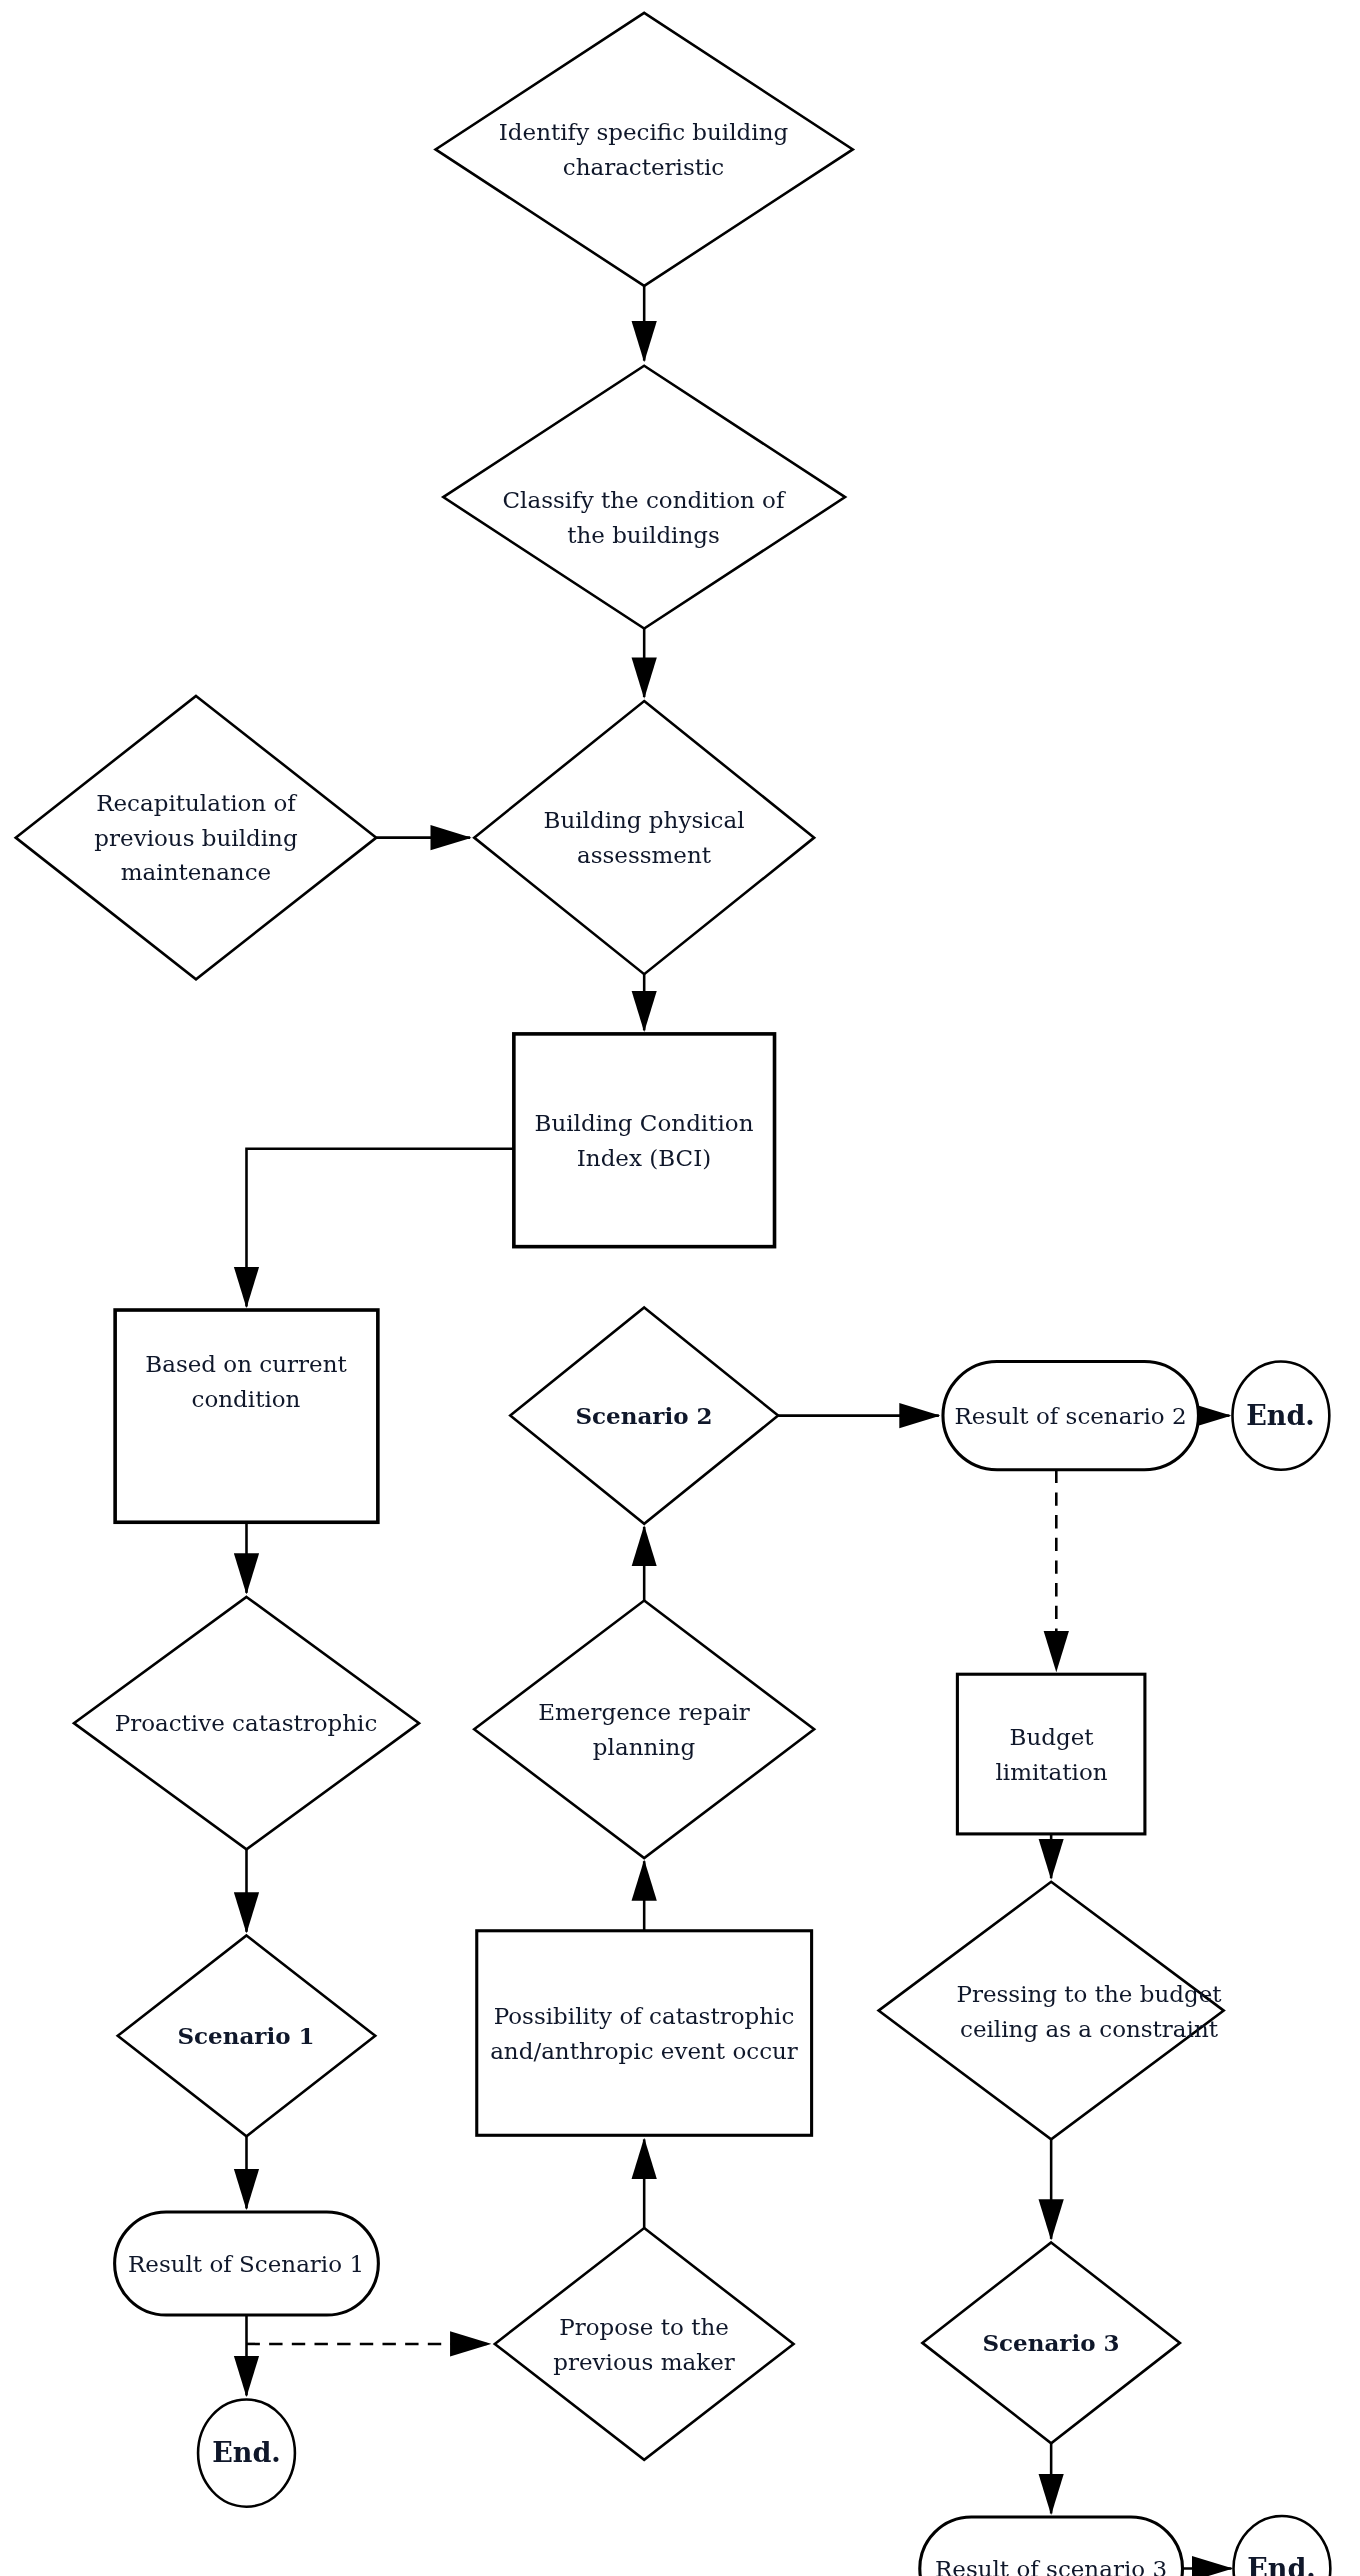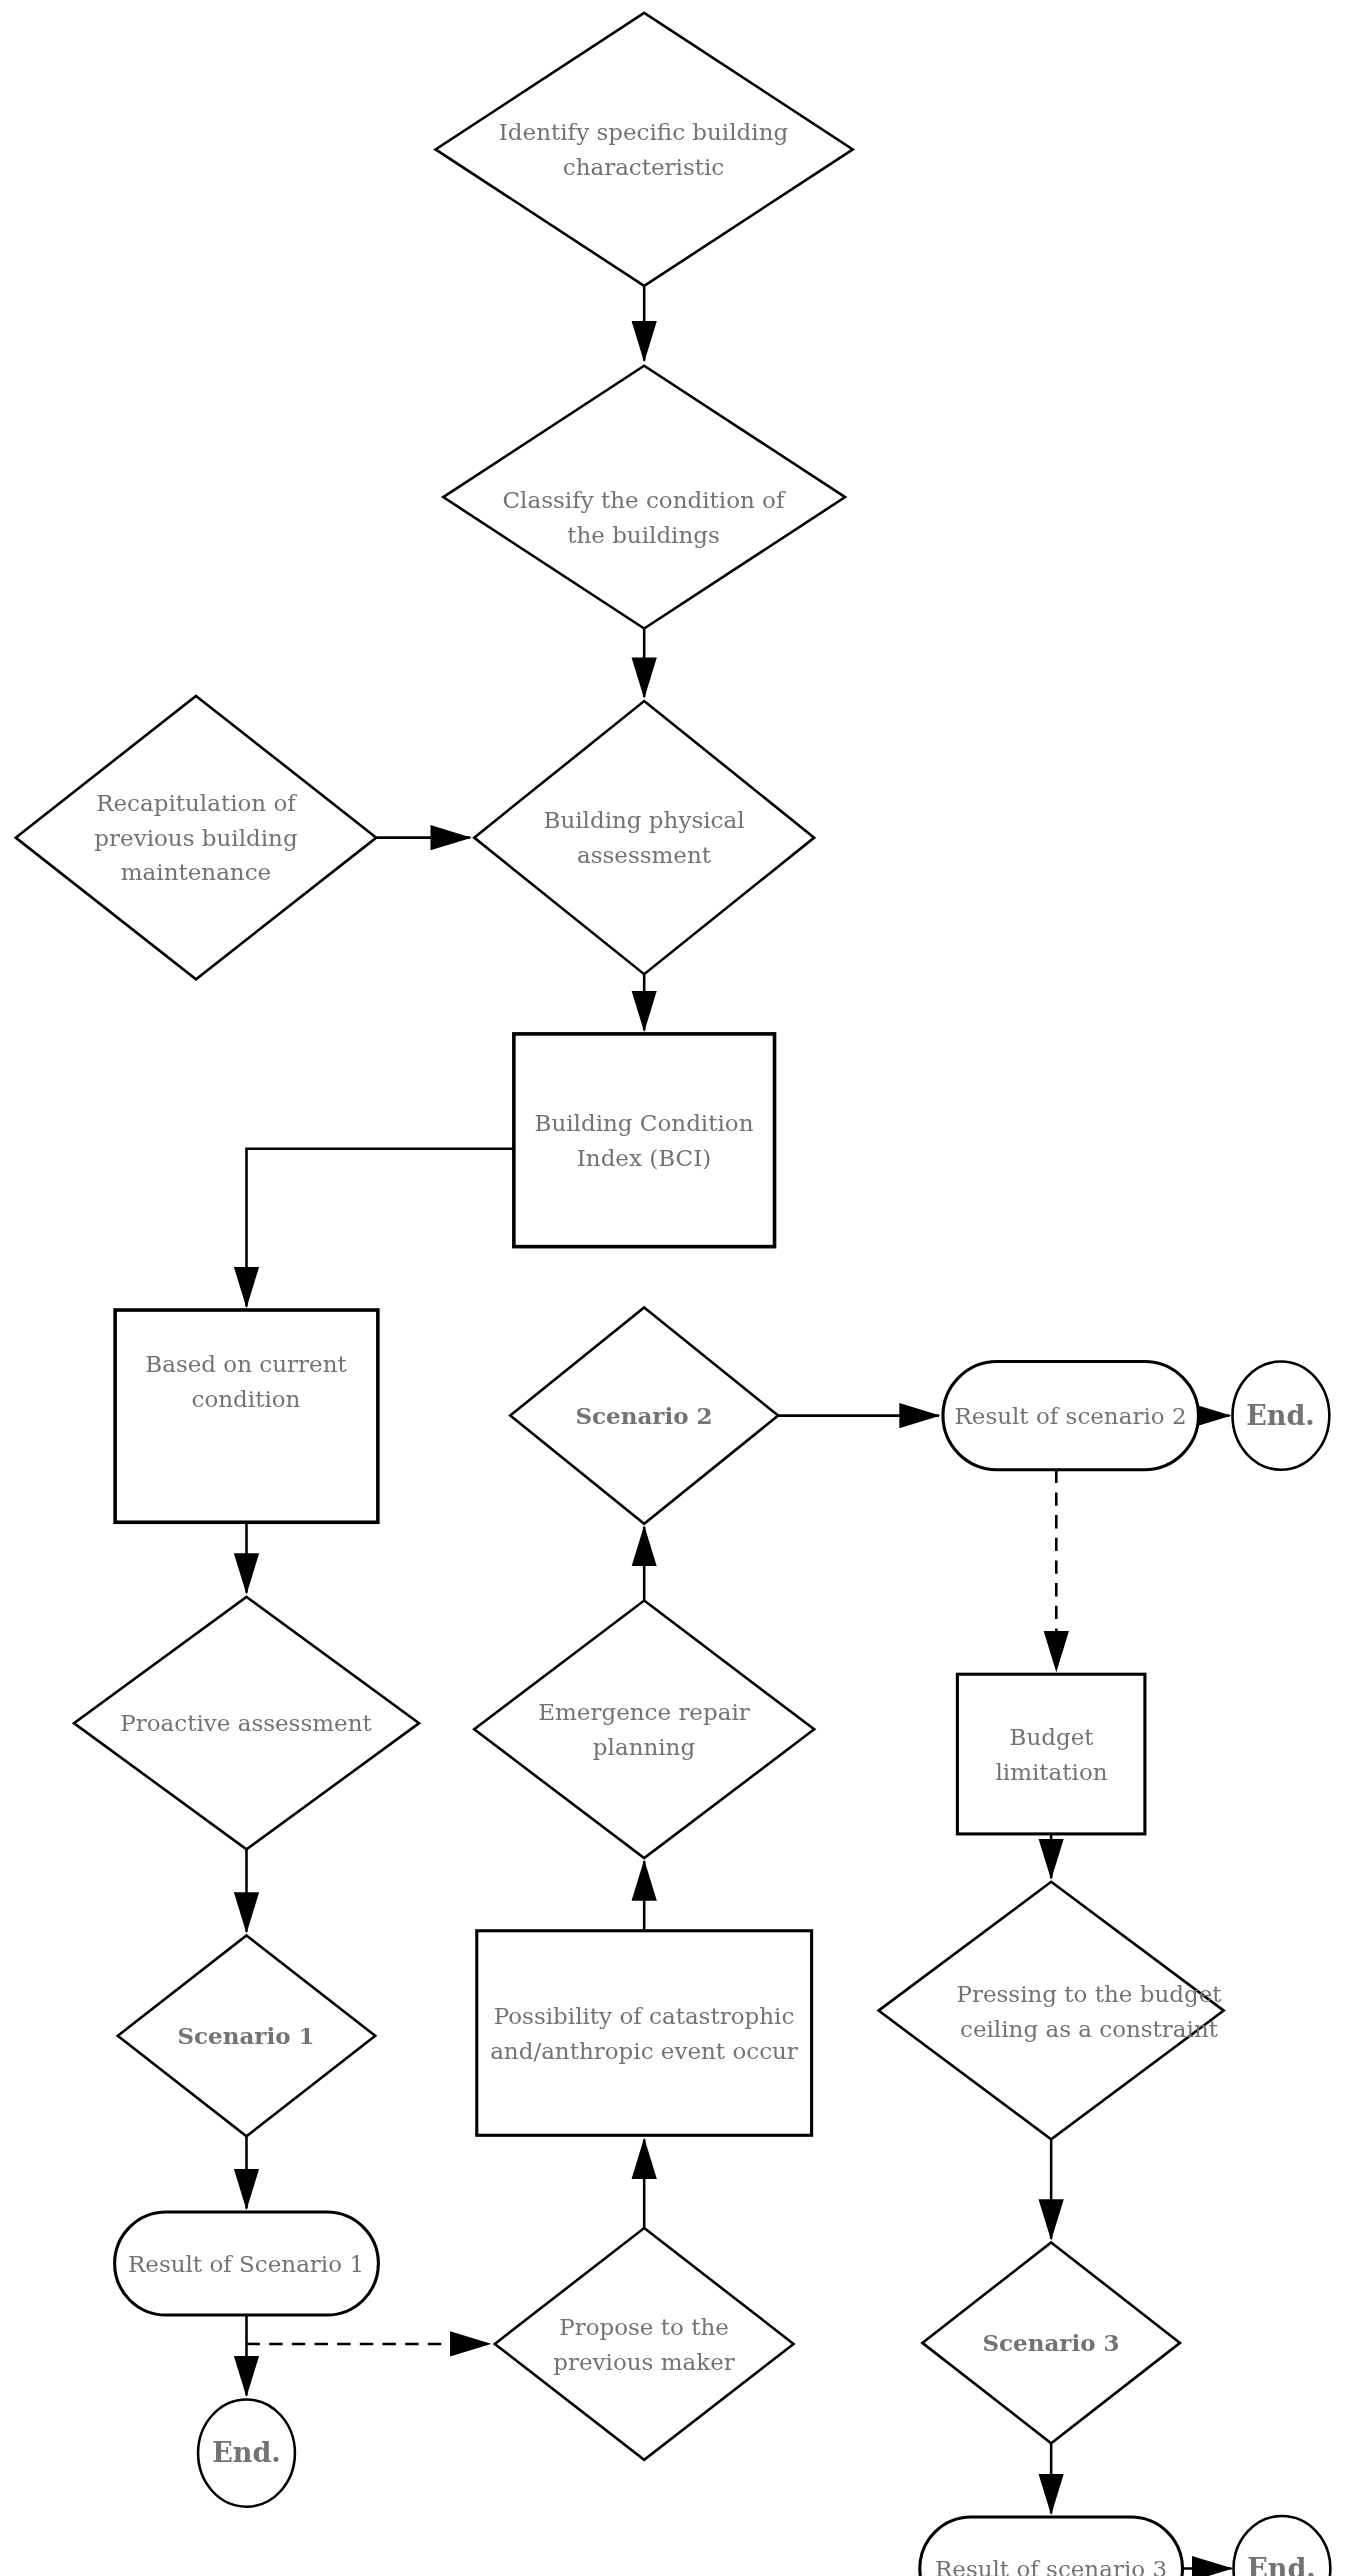--- a/index.html
+++ b/index.html
@@ -3,21 +3,21 @@
 <meta charset="utf-8">
 <style>
   html,body{margin:0;padding:0;}
   body{
     width:1361px;height:2653px;position:relative;background:#ffffff;
     font-family:"DejaVu Serif","Liberation Serif",serif;color:#000;
   }
   #flow-svg{position:absolute;left:0;top:0;}
   .node-label{
     position:absolute;display:flex;align-items:center;justify-content:center;
-    text-align:center;font-size:23px;line-height:1.5;color:#737373;
+    text-align:center;font-size:23px;line-height:1.5;color:#0f172a;
   }
   .node-label.bold{font-weight:bold;}
   .node-label.endlbl{font-size:27px;font-weight:bold;}
   svg line, svg path.connector{stroke:#000;stroke-width:5;fill:none;}
   svg .dashed{stroke-dasharray:26 18;}
   svg .shape{stroke:#000;fill:#fff;}
 </style>
 </head>
 <body>
 
@@ -74,21 +74,21 @@
 
 <div class="node-label" style="left:484px;top:72px;width:319px;height:155px;">Identify specific building characteristic</div>
 <div class="node-label" style="left:489px;top:440px;width:309px;height:155px;">Classify the condition of the buildings</div>
 <div class="node-label" style="left:88px;top:735px;width:216px;height:206px;">Recapitulation of previous building maintenance</div>
 <div class="node-label" style="left:533px;top:760px;width:222px;height:155px;">Building physical assessment</div>
 <div class="node-label" style="left:533px;top:1063px;width:222px;height:155px;">Building Condition Index (BCI)</div>
 <div class="node-label" style="left:138px;top:1304px;width:216px;height:155px;">Based on current condition</div>
 <div class="node-label bold" style="left:541px;top:1385px;width:206px;height:62px;">Scenario 2</div>
 <div class="node-label" style="left:947px;top:1385px;width:247px;height:62px;">Result of scenario 2</div>
 <div class="node-label endlbl" style="left:1234px;top:1385px;width:93px;height:62px;">End.</div>
-<div class="node-label" style="left:81px;top:1692px;width:330px;height:62px;">Proactive assessment</div>
+<div class="node-label" style="left:81px;top:1692px;width:330px;height:62px;">Proactive catastrophic</div>
 <div class="node-label" style="left:536px;top:1652px;width:216px;height:155px;">Emergence repair planning</div>
 <div class="node-label" style="left:974px;top:1677px;width:155px;height:155px;">Budget limitation</div>
 <div class="node-label bold" style="left:143px;top:2005px;width:206px;height:62px;">Scenario 1</div>
 <div class="node-label" style="left:479px;top:1956px;width:330px;height:155px;">Possibility of catastrophic and/anthropic event occur</div>
 <div class="node-label" style="left:917px;top:1934px;width:268px;height:155px;margin-left:38px;">Pressing to the budget ceiling as a constraint</div>
 <div class="node-label" style="left:112px;top:2233px;width:268px;height:62px;">Result of Scenario 1</div>
 <div class="node-label" style="left:546px;top:2267px;width:196px;height:155px;">Propose to the previous maker</div>
 <div class="node-label bold" style="left:948px;top:2312px;width:206px;height:62px;">Scenario 3</div>
 <div class="node-label endlbl" style="left:200px;top:2422px;width:93px;height:62px;">End.</div>
 <div class="node-label" style="left:917px;top:2538px;width:268px;height:62px;">Result of scenario 3</div>

